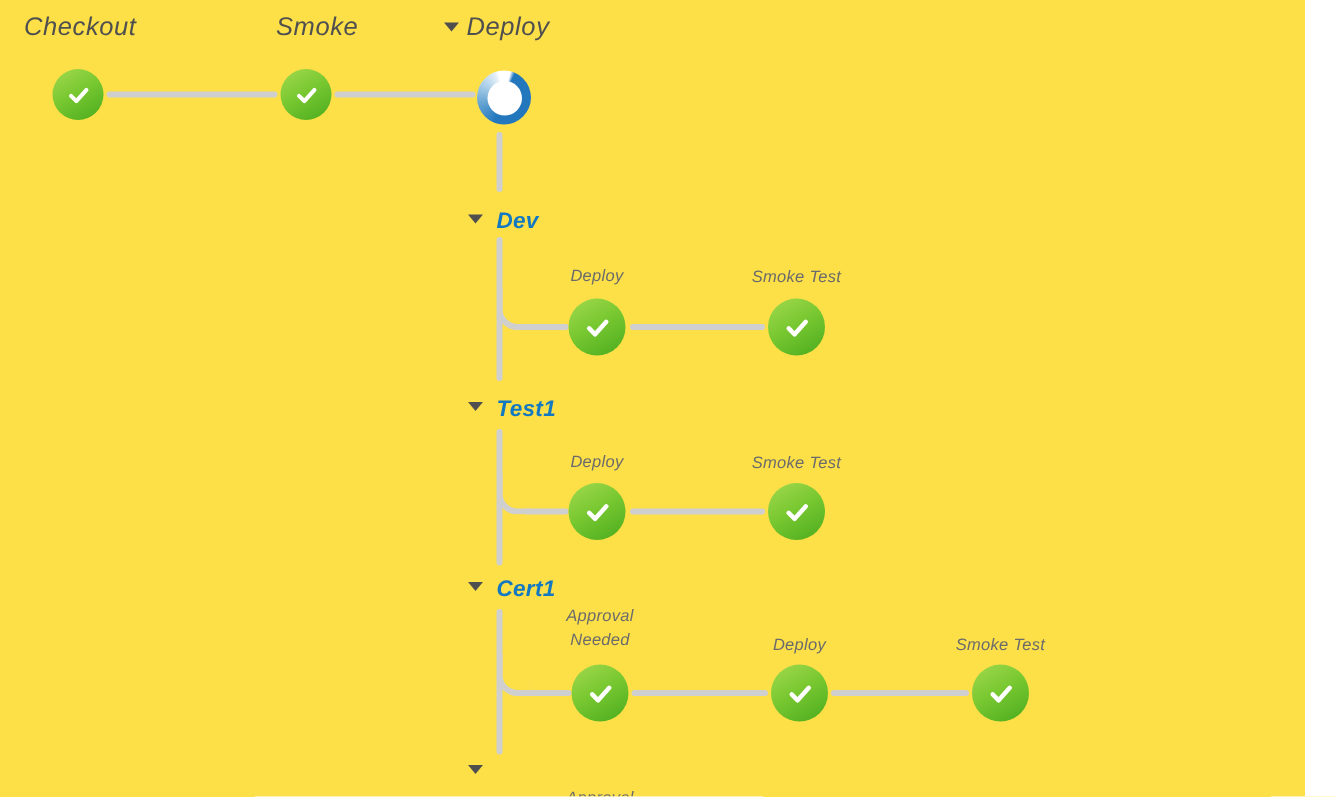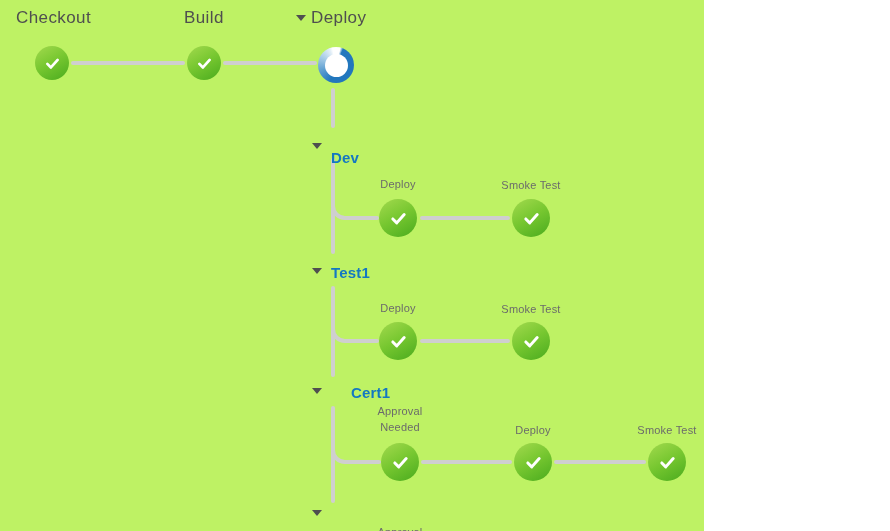--- a/index.html
+++ b/index.html
@@ -1,22 +1,23 @@
 <!DOCTYPE html>
 <html><head>
 <meta charset="utf-8">
 <style>
   html, body { margin: 0; padding: 0; background: #ffffff; }
   #screen {
     position: relative;
-    width: 704px;
+    width: 870px;
     height: 531px;
-    background: #bef264;
+    background: #fde047;
     overflow: hidden;
     font-family: "Liberation Sans", sans-serif;
+    font-style: italic;
   }
   .abs { position: absolute; }
 
   
   .top-label {
     font-size: 17px;
     color: #4f4f4f;
     letter-spacing: 0.4px;
     white-space: nowrap;
   }
@@ -81,21 +82,21 @@
     border-top: 6px solid #4f4f4f;
     cursor: pointer;
   }
 </style>
 </head>
 <body>
 
 <div id="screen">
 
   <div class="abs top-label" style="left:16px; top:8px;">Checkout</div>
-  <div class="abs top-label" style="left:184px; top:8px;">Build</div>
+  <div class="abs top-label" style="left:184px; top:8px;">Smoke</div>
   <div class="abs caret" style="left:296px; top:15px;"></div>
   <div class="abs top-label" style="left:311px; top:8px;">Deploy</div>
 
   <div class="abs hline" style="left:71px; top:61px; width:114px;"></div>
   <div class="abs hline" style="left:223px; top:61px; width:94px;"></div>
 
   <div class="abs circle-pass circle-sm" style="left:35px; top:46px;">
     <span>
       <svg width="19" height="19" viewBox="0 0 24 24">
           <path d="M5.5 12.5l4.5 4.5 8.5-9.5" stroke="#ffffff" stroke-width="3.4" fill="none" stroke-linecap="round" stroke-linejoin="round"></path>
@@ -112,21 +113,21 @@
   <div class="abs spinner" style="left:318px; top:47px;">
     <div class="hole"></div>
   </div>
 
   <div class="abs vline" style="left:331px; top:88px;  height:40px;"></div>
   <div class="abs vline" style="left:331px; top:158px; height:96px;"></div>
   <div class="abs vline" style="left:331px; top:286px; height:91px;"></div>
   <div class="abs vline" style="left:331px; top:406px; height:97px;"></div>
 
   <div class="abs caret" style="left:312px; top:143px;"></div>
-  <div class="abs env-name" style="left:331px; top:149px;">Dev</div>
+  <div class="abs env-name" style="left:331px; top:139px;">Dev</div>
 
   <div class="abs elbow" style="left:331px; top:192px;"></div>
   <div class="abs hline" style="left:349px; top:216px; width:30px;"></div>
 
   <div class="abs step-label" style="left:348px; top:176px; width:100px;">Deploy</div>
   <div class="abs step-label" style="left:481px; top:177px; width:100px;">Smoke Test</div>
 
   <div class="abs circle-pass circle-lg" style="left:379px; top:199px;">
     <span>
       <svg width="21" height="21" viewBox="0 0 24 24">
@@ -162,21 +163,21 @@
   <div class="abs hline" style="left:420px; top:339px; width:90px;"></div>
   <div class="abs circle-pass circle-lg" style="left:512px; top:322px;">
     <span>
       <svg width="21" height="21" viewBox="0 0 24 24">
           <path d="M5.5 12.5l4.5 4.5 8.5-9.5" stroke="#ffffff" stroke-width="3.4" fill="none" stroke-linecap="round" stroke-linejoin="round"></path>
         </svg>
     </span>
   </div>
 
   <div class="abs caret" style="left:312px; top:388px;"></div>
-  <div class="abs env-name" style="left:331px; top:384px;margin-left:20px;">Cert1</div>
+  <div class="abs env-name" style="left:331px; top:384px;">Cert1</div>
 
   <div class="abs elbow" style="left:331px; top:436px;"></div>
   <div class="abs hline" style="left:349px; top:460px; width:32px;"></div>
 
   <div class="abs step-label" style="left:365px; top:403px; width:70px;">Approval Needed</div>
   <div class="abs step-label" style="left:483px; top:422px; width:100px;">Deploy</div>
   <div class="abs step-label" style="left:617px; top:422px; width:100px;">Smoke Test</div>
 
   <div class="abs circle-pass circle-lg" style="left:381px; top:443px;">
     <span>

